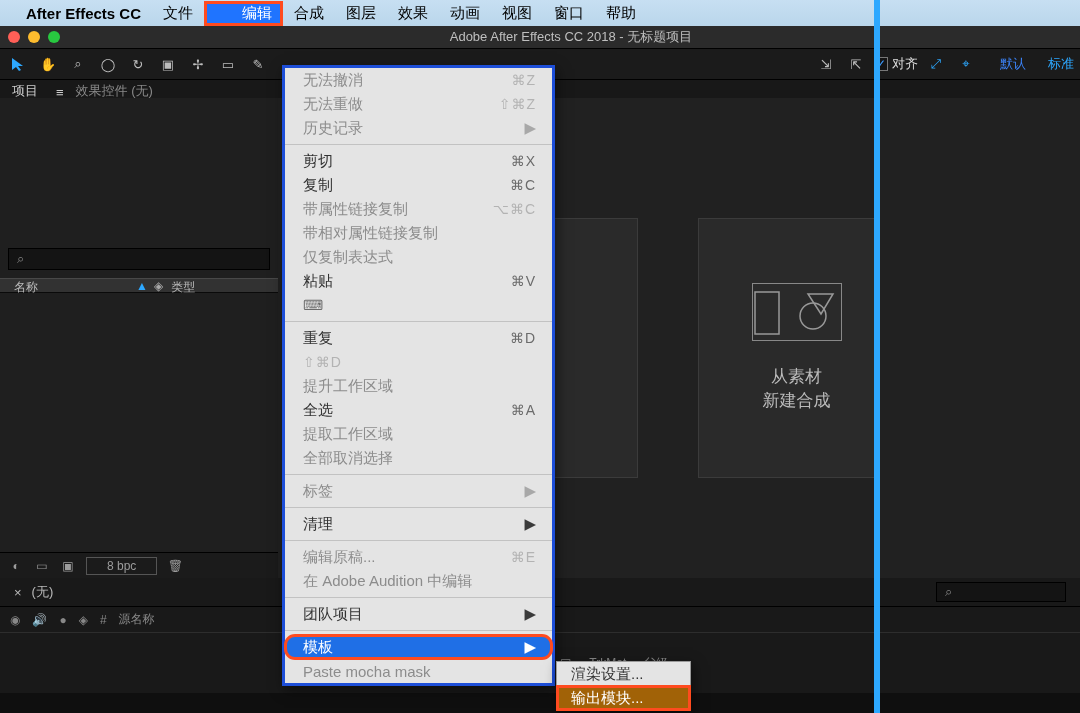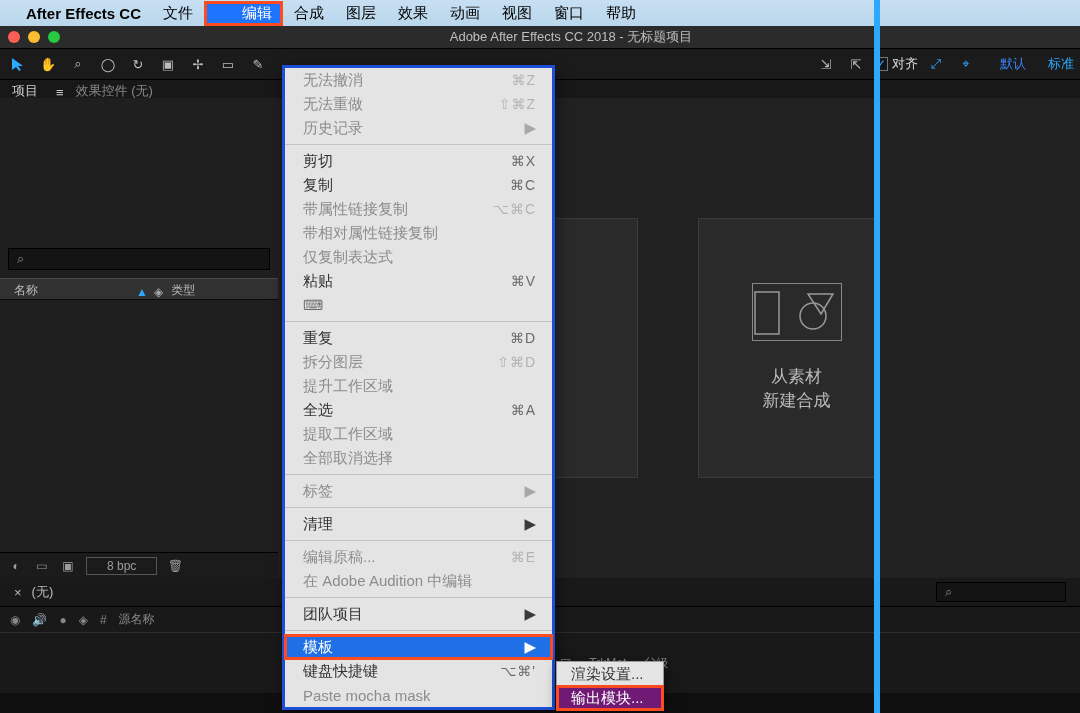--- a/index.html
+++ b/index.html
@@ -31,21 +31,21 @@
   .wksp.active{color:#2da8ff;}
 
   
   .panels-top{display:flex;height:18px;background:#181818;color:#ccc;font-size:13px;align-items:center;padding:4px 12px 0;}
   .tab{margin-right:14px;display:flex;align-items:flex-end;gap:18px;}
   .burger{letter-spacing:-2px;}
   .content-row{display:flex;height:480px;}
   .project-panel{width:278px;background:#1f1f1f;display:flex;flex-direction:column;}
   .proj-body{flex:1;}
   .proj-search{margin:150px 8px 8px;background:#141414;border:1px solid #000;height:22px;color:#888;font-size:13px;display:flex;align-items:center;padding:0 8px;}
-  .proj-head{display:flex;background:#323232;color:#bbb;font-size:12px;height:22px;align-items:flex-end;border-top:1px solid #484848;border-bottom:1px solid #0a0a0a;}
+  .proj-head{display:flex;background:#323232;color:#bbb;font-size:12px;height:15px;align-items:flex-start;border-top:1px solid #484848;border-bottom:1px solid #0a0a0a;}
   .proj-head .c1{width:130px;padding-left:14px;} .proj-head .tri{color:#2da8ff;margin:0 6px;}
   .proj-foot{display:flex;align-items:center;gap:10px;background:#1b1b1b;color:#9c9c9c;font-size:12px;height:26px;padding:0 8px;border-top:1px solid #000;}
   .proj-foot .bpc{border:1px solid #555;padding:1px 20px;}
   .icon-sm{width:16px;text-align:center;}
 
   
   .comp-area{flex:1;background:#212121;position:relative;overflow:hidden;}
   .comp-cards{position:absolute;top:120px;left:60px;right:0;display:flex;gap:60px;}
   .comp-card{background:#2a2a2a;border:1px solid #3b3b3b;width:300px;height:260px;display:flex;flex-direction:column;align-items:center;justify-content:center;color:#bbb;font-size:17px;gap:24px;}
   .comp-card.cut{width:180px;padding-left:17px;}
@@ -65,26 +65,26 @@
   .dropdown .row{display:flex;align-items:center;height:24px;padding:0 16px 0 18px;}
   .dropdown .row.dis{color:#8c8c8c;}
   .dropdown .row .lab{flex:1;}
   .dropdown .row .sc{color:#6b6b6b;font-size:14px;letter-spacing:1px;}
   .dropdown .row.dis .sc{color:#b3b3b3;}
   .dropdown .row .arw{color:#3a3a3a;}
   .dropdown .row.dis .arw{color:#a8a8a8;}
   .dropdown .sep{height:1px;background:#c2c2c2;margin:4px 0;}
   .dropdown .row.sel{background:#1f6fe6;color:#fff;}
   .dropdown .row.sel .arw{color:#fff;}
-  .dropdown .row.box{outline:3px solid #ff4b1f;outline-offset:-2px;}
-
-  
-  .submenu{position:absolute;top:661px;left:556px;width:108px;background:#e4e4e4;border:1px solid #9a9a9a;font-size:15px;color:#333;box-shadow:2px 4px 12px rgba(0,0,0,.5);}
+  .dropdown .row.box{outline:3px solid #ff4b1f;outline-offset:-2px;border-radius:10px;}
+
+  
+  .submenu{position:absolute;top:661px;left:556px;width:135px;background:#e4e4e4;border:1px solid #9a9a9a;font-size:15px;color:#333;box-shadow:2px 4px 12px rgba(0,0,0,.5);}
   .submenu .srow{height:24px;display:flex;align-items:center;padding:0 14px;}
-  .submenu .srow.sel{background:#701a75;color:#fff;}
+  .submenu .srow.sel{background:#a16207;color:#fff;}
   .submenu .srow.box{outline:3px solid #ff4b1f;outline-offset:-2px;}
 
   
   svg{display:block;}
 </style>
 </head>
 <body>
 
 <div class="mac-menubar">
   <span class="apple"></span>
@@ -263,21 +263,20 @@
     </div>
     <div class="row">
       <span class="sc">⌨</span>
     </div>
     <div class="sep"></div>
     <div class="row">
       <span class="lab">重复</span>
       <span class="sc">⌘D</span>
     </div>
     <div class="row dis">
-      <span class="lab">拆分图层</span>
       <span class="sc">⇧⌘D</span>
     </div>
     <div class="row dis">
       <span class="lab">提升工作区域</span>
     </div>
     <div class="row">
       <span class="lab">全选</span>
       <span class="sc">⌘A</span>
     </div>
     <div class="row dis">
@@ -306,24 +305,20 @@
     </div>
     <div class="sep"></div>
     <div class="row">
       <span class="lab">团队项目</span>
       <span class="arw">▶</span>
     </div>
     <div class="sep"></div>
     <div class="row sel box">
       <span class="lab">模板</span>
       <span class="arw">▶</span>
-    </div>
-    <div class="row">
-      <span class="lab">键盘快捷键</span>
-      <span class="sc">⌥⌘'</span>
     </div>
     <div class="row dis">
       <span class="lab">Paste mocha mask</span>
     </div>
   </div>
 
 <div class="submenu">
   <div class="srow">渲染设置...</div>
   <div class="srow sel box">输出模块...</div>
 </div>

